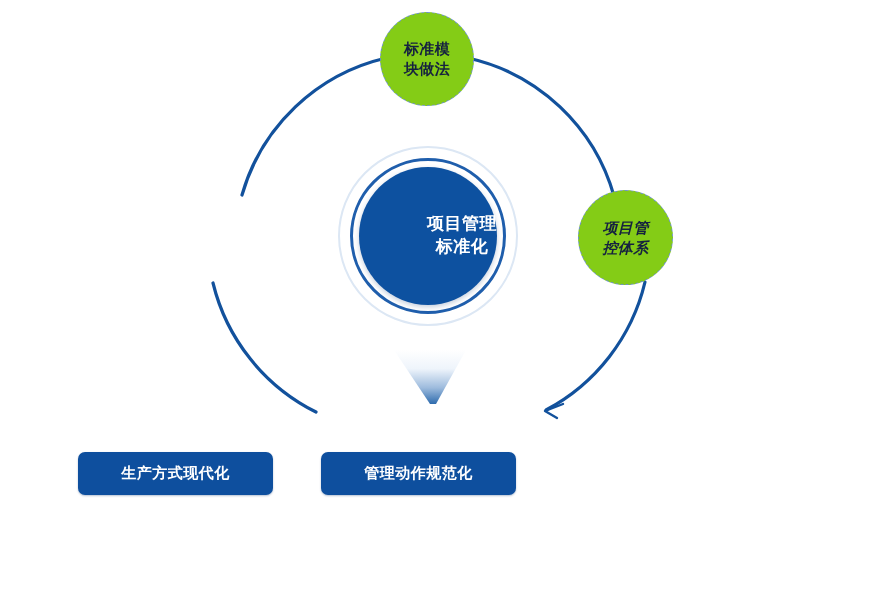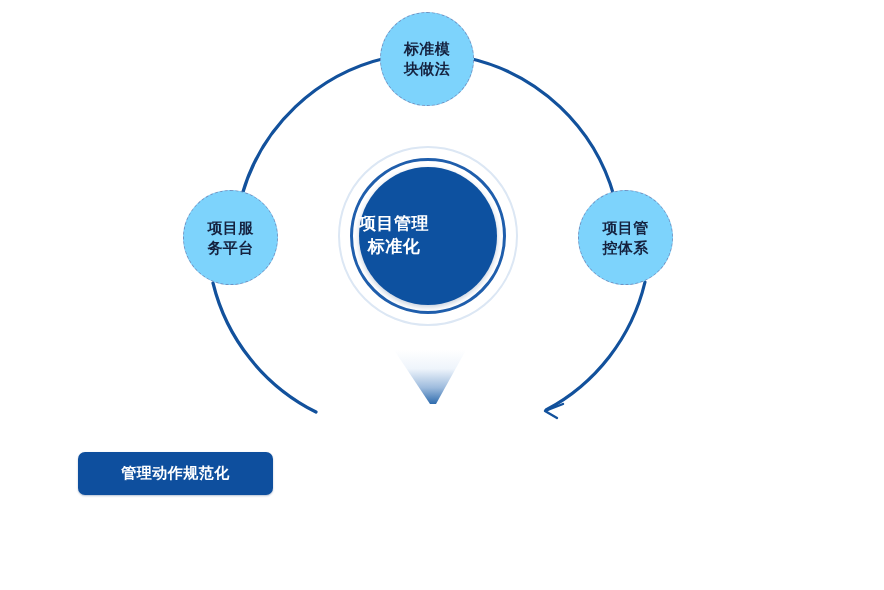--- a/index.html
+++ b/index.html
@@ -48,57 +48,57 @@
   }
   .hub-core {
     position: absolute;
     left: 21px; top: 21px;
     width: 138px; height: 138px;
     border-radius: 50%;
     background: #0d51a0;
     box-sizing: border-box;
     display: flex;
     align-items: center;
-    justify-content: flex-start;
+    justify-content: flex-end;
     box-shadow: 0 2px 5px rgba(20,60,120,0.25);
   }
   .hub-core-label {
     color: #ffffff;
     font-size: 17px;
     font-weight: bold;
     line-height: 1.35;
     text-align: center;
     letter-spacing: 0.5px;
   }
   .hub-core-label span { display: block; }
 
   
   .node {
     position: absolute;
     border: 1px dashed #6f93c4;
     border-radius: 50%;
-    background: #7dd3fc;
+    background: #84cc16;
     display: flex;
     align-items: center;
     justify-content: center;
     box-sizing: border-box;
   }
   .node-label {
     color: #15223f;
     font-size: 15px;
     font-weight: bold;
     line-height: 1.32;
     text-align: center;
     letter-spacing: 0.3px;
   }
   .node-label span { display: block; }
 
   #node-top   { left: 380px; top: 12px;  width: 94px; height: 94px; }
   #node-left  { left: 183px; top: 190px; width: 95px; height: 95px; }
-  #node-right { left: 578px; top: 190px; width: 95px; height: 95px; }
+  #node-right { left: 578px; top: 190px; width: 95px; height: 95px; font-style: italic; }
 
   
   #boxes {
     position: absolute;
     left: 78px;
     top: 452px;
     width: 728px;
     display: grid;
     grid-template-columns: repeat(3, 195px);
     grid-auto-rows: 43px;
@@ -157,31 +157,26 @@
     </div>
   </div>
 
   <div class="node" id="node-top">
     <div class="node-label">
       <span>标准模</span>
       <span>块做法</span>
     </div>
   </div>
 
-  <div class="node" id="node-left">
-    <div class="node-label">
-      <span>项目服</span>
-      <span>务平台</span>
-    </div>
-  </div>
 
   <div class="node" id="node-right">
     <div class="node-label">
       <span>项目管</span>
       <span>控体系</span>
     </div>
   </div>
 
   <div id="boxes">
+    <div class="box">生产方式现代化</div>
     <div class="box">管理动作规范化</div>
   </div>
 
 </div>
 
 </body></html>

